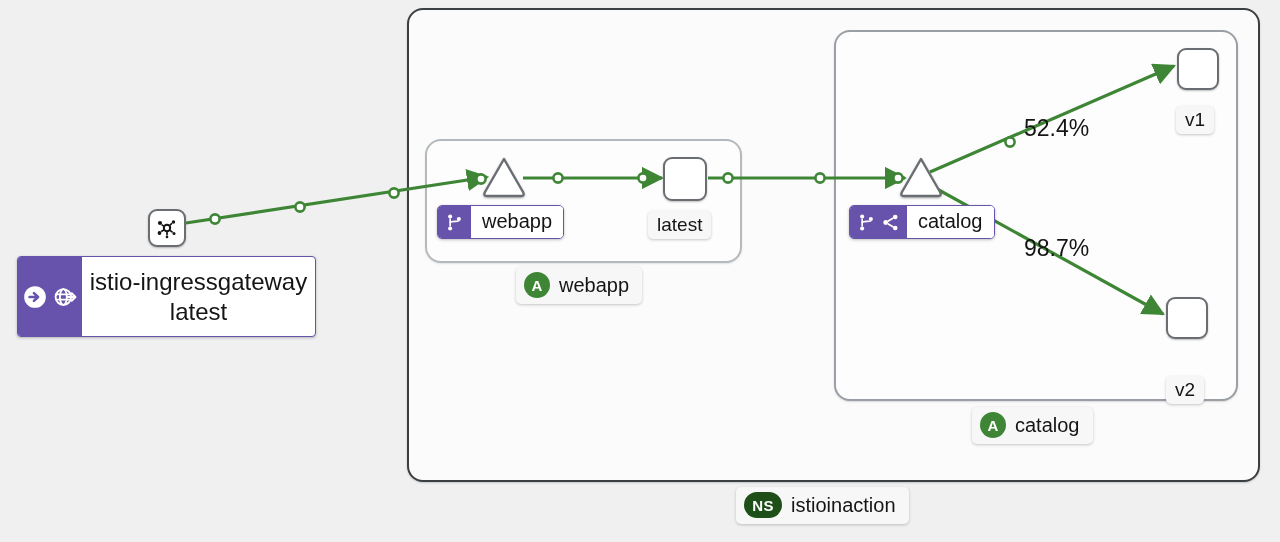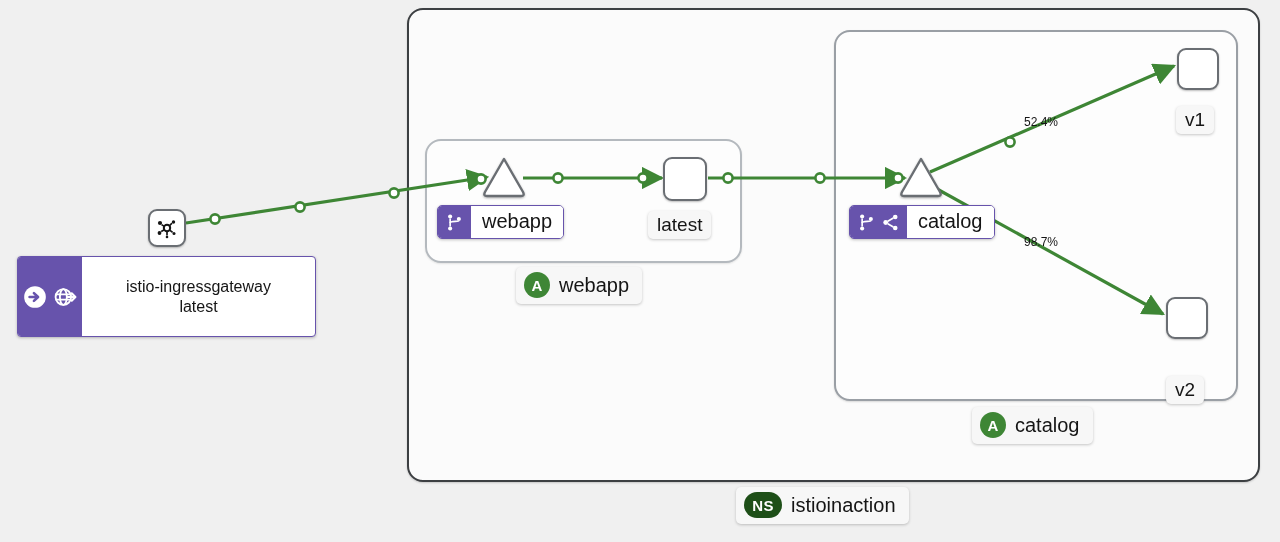--- a/index.html
+++ b/index.html
@@ -141,27 +141,27 @@
     box-shadow:0 1px 3px rgba(0,0,0,.25);
     overflow:hidden;
   }
   .igw-iconcol{
     background:#6753ac;width:64px;flex:none;
     display:flex;align-items:center;justify-content:center;gap:4px;
   }
   .igw-text{
     flex:1;display:flex;flex-direction:column;
     align-items:center;justify-content:center;
-    font-size:16px;color:#151515;line-height:1.22;
+    font-size:24px;color:#151515;line-height:1.22;
     padding:2px 6px;
   }
 
   
   .edge-label{
-    position:absolute;font-size:12px;color:#151515;
+    position:absolute;font-size:23px;color:#151515;
     white-space:nowrap;
   }
   .lbl-524{left:1024px;top:115px;}
   .lbl-476{left:1024px;top:235px;}
 </style>
 </head>
 <body>
 
 <div id="stage">
 

